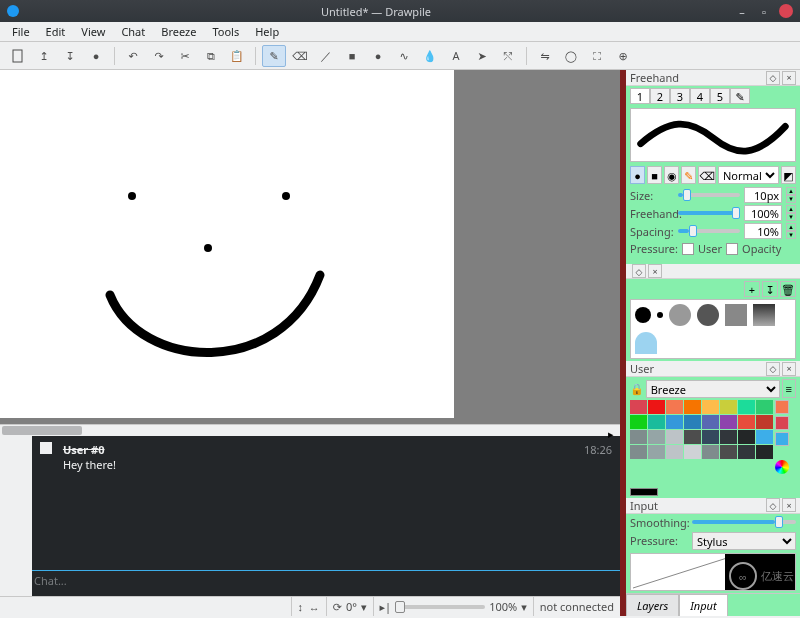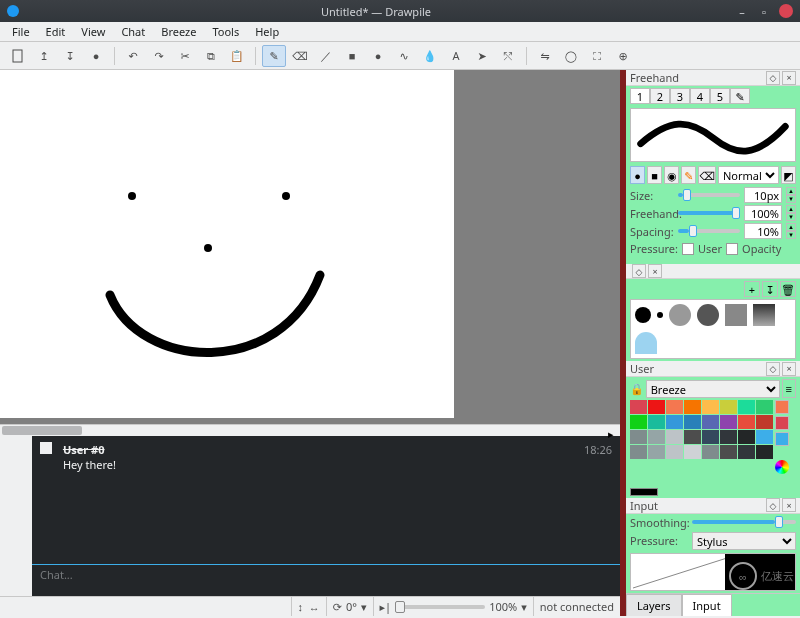--- a/index.html
+++ b/index.html
@@ -20,21 +20,21 @@
 .canvas-wrap { flex:1; background:#7f7f7f; position:relative; overflow:hidden; }
 .canvas { position:absolute; left:0; top:0; width:454px; height:348px; background:#fff; }
 .hscroll { height:12px; background:#eff0f1; border-top:1px solid #c8c8c8; position:relative; }
 .hscroll .thumb { position:absolute; left:2px; top:1px; height:9px; width:80px; background:#b6b7b9; border-radius:2px; }
 .hscroll .ra { position:absolute; right:2px; top:1px; width:10px; }
 .chat { height:160px; background:#232629; color:#eff0f1; display:flex; flex-direction:column;margin-left:32px; }
 .chat-body { flex:1; padding:6px 8px; position:relative; }
 .chat-icon { width:12px;height:12px;background:#eff0f1; display:inline-block; vertical-align:top; margin-right:8px; }
 .chat-user { text-decoration: line-through; font-weight:bold; }
 .chat-time { position:absolute; right:8px; top:6px; color:#8e9195; }
-.chat-input { height:32px; border-top:1px solid #3daee9; background:#232629; color:#76797c; padding:2px 8px; }
+.chat-input { height:26px; border-top:1px solid #3daee9; background:#232629; color:#76797c; padding:2px 2px; }
 .status { height:20px; background:#eff0f1; border-top:1px solid #c8c8c8; display:flex; align-items:center; justify-content:flex-end; gap:6px; padding:0 6px; color:#4d4d4d; }
 .status .sgrp { display:flex; align-items:center; gap:4px; border-left:1px solid #c8c8c8; padding-left:6px; height:100%; }
 .status .slider-track { width:90px; height:4px; background:#c8c8c8; position:relative; border-radius:2px;}
 .status .slider-thumb { position:absolute; left:0; top:-4px; width:10px; height:12px; background:#eff0f1; border:1px solid #888; border-radius:2px; }
 .rightcol { width:180px; background:#86efac; border-left:6px solid #7f1d1d; display:flex; flex-direction:column; overflow:hidden; }
 .panel-hdr { height:18px; display:flex; align-items:center; padding:0 4px; color:#4d4d4d; background:#eff0f1; border-bottom:1px solid #d4d4d4; }
 .panel-hdr .t { flex:1; }
 .panel-hdr .pb { width:14px; height:14px; border:1px solid #bdbdbd; margin-left:2px; display:flex; align-items:center; justify-content:center; font-size:9px; }
 .preset-tabs { display:flex; padding:2px 4px; gap:0; }
 .preset-tabs .pt { width:20px; height:16px; border:1px solid #bdbdbd; display:flex; align-items:center; justify-content:center; background:#eff0f1; }
@@ -62,21 +62,21 @@
 .palette-wrap { display:flex; padding:0 4px 2px 4px; gap:2px; }
 .palette { display:grid; grid-template-columns: repeat(8, 17px); grid-auto-rows: 14px; gap:1px; }
 .sw { width:17px; height:14px; }
 .extras { display:flex; flex-direction:column; gap:2px; }
 .extras .ex { width:14px; height:14px; border:1px solid #bdbdbd; }
 .wheel { width:14px; height:14px; border-radius:50%; background: conic-gradient(red,orange,yellow,lime,cyan,blue,magenta,red); }
 .curcolor { width:28px; height:14px; background:#000; margin:2px 4px; border:1px solid #888; }
 .input-panel .slider-row label { width:58px; }
 .curve { height:38px; background:#fff; margin:2px 4px; border:1px solid #bdbdbd; position:relative; }
 .curve .blk { position:absolute; right:0; top:0; width:70px; height:100%; background:#000; }
-.bot-tabs { display:flex; border-top:1px solid #c8c8c8; }
+.bot-tabs { display:flex; border-top:1px solid #c8c8c8;font-style:italic; }
 .bot-tabs .bt2 { padding:3px 10px; border:1px solid #bdbdbd; border-bottom:none; background:#e4e5e6; }
 .bot-tabs .bt2.active { background:#fff; }
 .watermark { position:absolute; right:6px; bottom:28px; opacity:0.85; display:flex; align-items:center; gap:4px; color:#888; font-size:14px; pointer-events:none; }
 .watermark .c1 { width:28px; height:28px; border:2px solid #bbb; border-radius:50%; display:flex;align-items:center;justify-content:center; }
 svg { display:block; }
 </style>
 </head>
 <body>
 
 <div class="titlebar">

